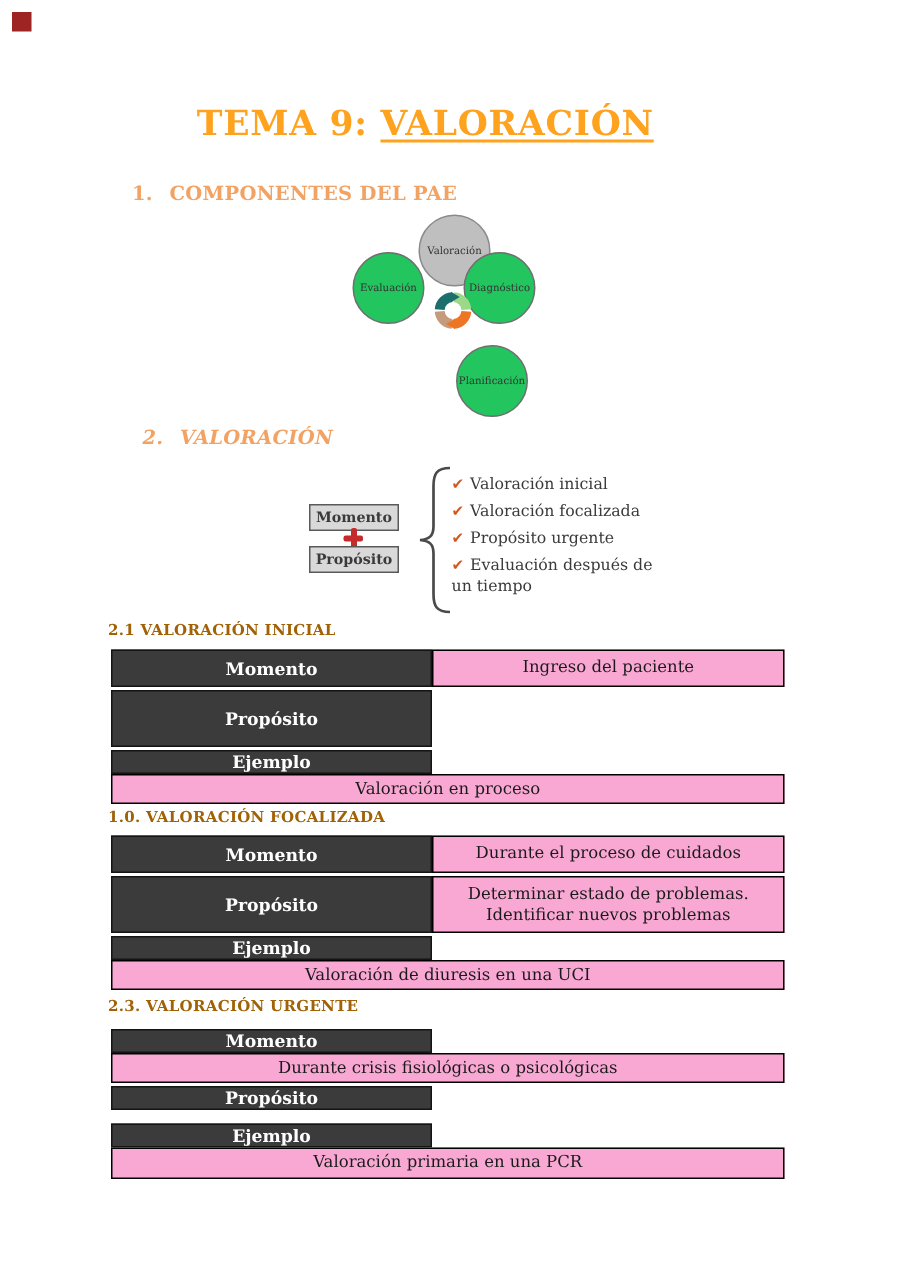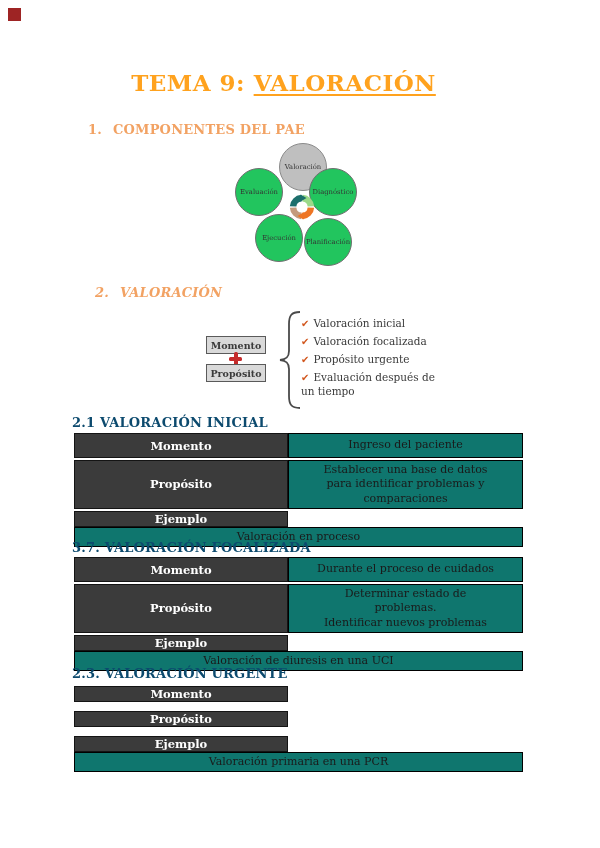--- a/index.html
+++ b/index.html
@@ -10,36 +10,36 @@
 
   .title { position:absolute; top:69px; left:0; width:567px; text-align:center;
            font-size:23px; font-weight:bold; color:#FFA21E; letter-spacing:0.5px; }
   .title .uword { text-decoration:underline; text-decoration-thickness:2px; text-underline-offset:3px; }
 
   .h2 { position:absolute; font-size:13px; font-weight:bold; color:#F2A263; letter-spacing:0.2px; }
   .h2 .num { margin-right:11px; }
   #h2-componentes { top:122px; left:88px; }
   #h2-valoracion  { top:285px; left:95px;font-style:italic; }
 
-  .h3 { position:absolute; left:72px; font-size:13px; font-weight:bold; color:#0c4a6e; letter-spacing:0.2px; }
+  .h3 { position:absolute; left:72px; font-size:10px; font-weight:bold; color:#a16207; letter-spacing:0.2px; }
   #h3-0 { top:415px; }
   #h3-1 { top:540px; }
   #h3-2 { top:666px; }
 
   
   .pae { position:absolute; left:225px; top:142px; width:155px; height:125px; }
   .pc { position:absolute; width:46px; height:46px; border-radius:50%; border:1px solid #6f6f6f;
         background:#22c55e; display:flex; align-items:center; justify-content:center;
         font-size:6.8px; color:#333; text-align:center; }
   .pc.gray { background:#BFBFBF; border-color:#8a8a8a; }
   #pc-top { left:54px; top:1px; }
   #pc-left { left:10px; top:26px; }
   #pc-right { left:84px; top:26px; }
   #pc-bl { left:30px; top:72px; }
-  #pc-br { left:79px; top:76px; }
+  #pc-br { left:79px; top:88px; }
   .cycle { position:absolute; left:62px; top:50px; width:30px; height:30px; }
 
   
   .mdg { position:absolute; left:200px; top:305px; width:240px; height:112px; }
   .mbox { position:absolute; left:6px; width:58px; height:16px; background:#D9D9D9;
           border:1px solid #5a5a5a; display:flex; align-items:center; justify-content:center;
           font-size:9.5px; font-weight:bold; color:#3a3a3a; }
   #mbox-top { top:31px; }
   #mbox-bottom { top:59px; }
   .plus { position:absolute; left:29px; top:47px; width:13px; height:13px; }
@@ -54,43 +54,42 @@
 
   
   .tbl { position:absolute; left:74px; width:449px; display:flex; flex-direction:column; }
   #tbl-0 { top:433px; }
   #tbl-1 { top:557px; }
   #tbl-2 { top:686px; }
   .trow { display:flex; margin-bottom:2px; }
   .tlabel { width:214px; background:#3B3B3B; border:1px solid #141414; color:#fff;
             font-weight:bold; font-size:11.5px; display:flex; align-items:center;
             justify-content:center; box-sizing:border-box; }
-  .tvalue { flex:1; background:#0f766e; border:1px solid #000; font-size:11px; color:#1a1a1a;
+  .tvalue { flex:1; background:#f9a8d4; border:1px solid #000; font-size:11px; color:#1a1a1a;
             display:flex; align-items:center; justify-content:center; text-align:center;
-            white-space:pre-line; line-height:1.3; padding:2px 26px; box-sizing:border-box; }
+            white-space:pre-line; line-height:1.3; padding:2px 12px; box-sizing:border-box; }
   .r-md { min-height:25px; }
   .r-lg { min-height:38px; }
   .r-sm { min-height:23px;flex-direction:column; }
 </style>
 </head>
 <body>
 
 <div class="page">
 
   <div class="marker"></div>
 
   <div class="title"><span>TEMA 9: </span><span class="uword">VALORACIÓN</span></div>
 
   <div class="h2" id="h2-componentes"><span class="num">1.</span><span>COMPONENTES DEL PAE</span></div>
 
   <div class="pae">
     <div class="pc gray" id="pc-top">Valoración</div>
     <div class="pc" id="pc-left">Evaluación</div>
     <div class="pc" id="pc-right">Diagnóstico</div>
-    <div class="pc" id="pc-bl">Ejecución</div>
     <div class="pc" id="pc-br">Planificación</div>
     <svg class="cycle" viewBox="0 0 32 32">
       <path d="M3.03,15.09 A13,13 0 0 1 15.09,3.03 L15.58,10.01 A6,6 0 0 0 10.01,15.58 Z" fill="#1C6F6C"></path>
       <path d="M16.91,3.03 A13,13 0 0 1 28.97,15.09 L21.99,15.58 A6,6 0 0 0 16.42,10.01 Z" fill="#9BD989"></path>
       <path d="M28.97,16.91 A13,13 0 0 1 16.91,28.97 L16.42,21.99 A6,6 0 0 0 21.99,16.42 Z" fill="#EE7524"></path>
       <path d="M15.09,28.97 A13,13 0 0 1 3.03,16.91 L10.01,16.42 A6,6 0 0 0 15.58,21.99 Z" fill="#C49B7D"></path>
       <path d="M14.6,2.6 L20.8,6.4 L14.6,10.2 Z" fill="#1C6F6C"></path>
       <path d="M17.4,21.8 L11.2,25.6 L17.4,29.4 Z" fill="#EE7524"></path>
     </svg>
   </div>
@@ -113,49 +112,49 @@
   </div>
 
   <div class="h3" id="h3-0">2.1 VALORACIÓN INICIAL</div>
   <div class="tbl" id="tbl-0">
     <div class="trow r-md">
       <div class="tlabel">Momento</div>
       <div class="tvalue">Ingreso del paciente</div>
     </div>
     <div class="trow r-lg">
       <div class="tlabel">Propósito</div>
-      <div class="tvalue">Establecer una base de datos para identificar problemas y comparaciones</div>
     </div>
     <div class="trow r-sm">
       <div class="tlabel">Ejemplo</div>
       <div class="tvalue">Valoración en proceso</div>
     </div>
   </div>
 
-  <div class="h3" id="h3-1">3.7. VALORACIÓN FOCALIZADA</div>
+  <div class="h3" id="h3-1">1.0. VALORACIÓN FOCALIZADA</div>
   <div class="tbl" id="tbl-1">
     <div class="trow r-md">
       <div class="tlabel">Momento</div>
       <div class="tvalue">Durante el proceso de cuidados</div>
     </div>
     <div class="trow r-lg">
       <div class="tlabel">Propósito</div>
       <div class="tvalue">Determinar estado de problemas.
 Identificar nuevos problemas</div>
     </div>
     <div class="trow r-sm">
       <div class="tlabel">Ejemplo</div>
       <div class="tvalue">Valoración de diuresis en una UCI</div>
     </div>
   </div>
 
   <div class="h3" id="h3-2">2.3. VALORACIÓN URGENTE</div>
   <div class="tbl" id="tbl-2">
     <div class="trow r-sm">
       <div class="tlabel">Momento</div>
+      <div class="tvalue">Durante crisis fisiológicas o psicológicas</div>
     </div>
     <div class="trow r-sm">
       <div class="tlabel">Propósito</div>
     </div>
     <div class="trow r-sm">
       <div class="tlabel">Ejemplo</div>
       <div class="tvalue">Valoración primaria en una PCR</div>
     </div>
   </div>
 

